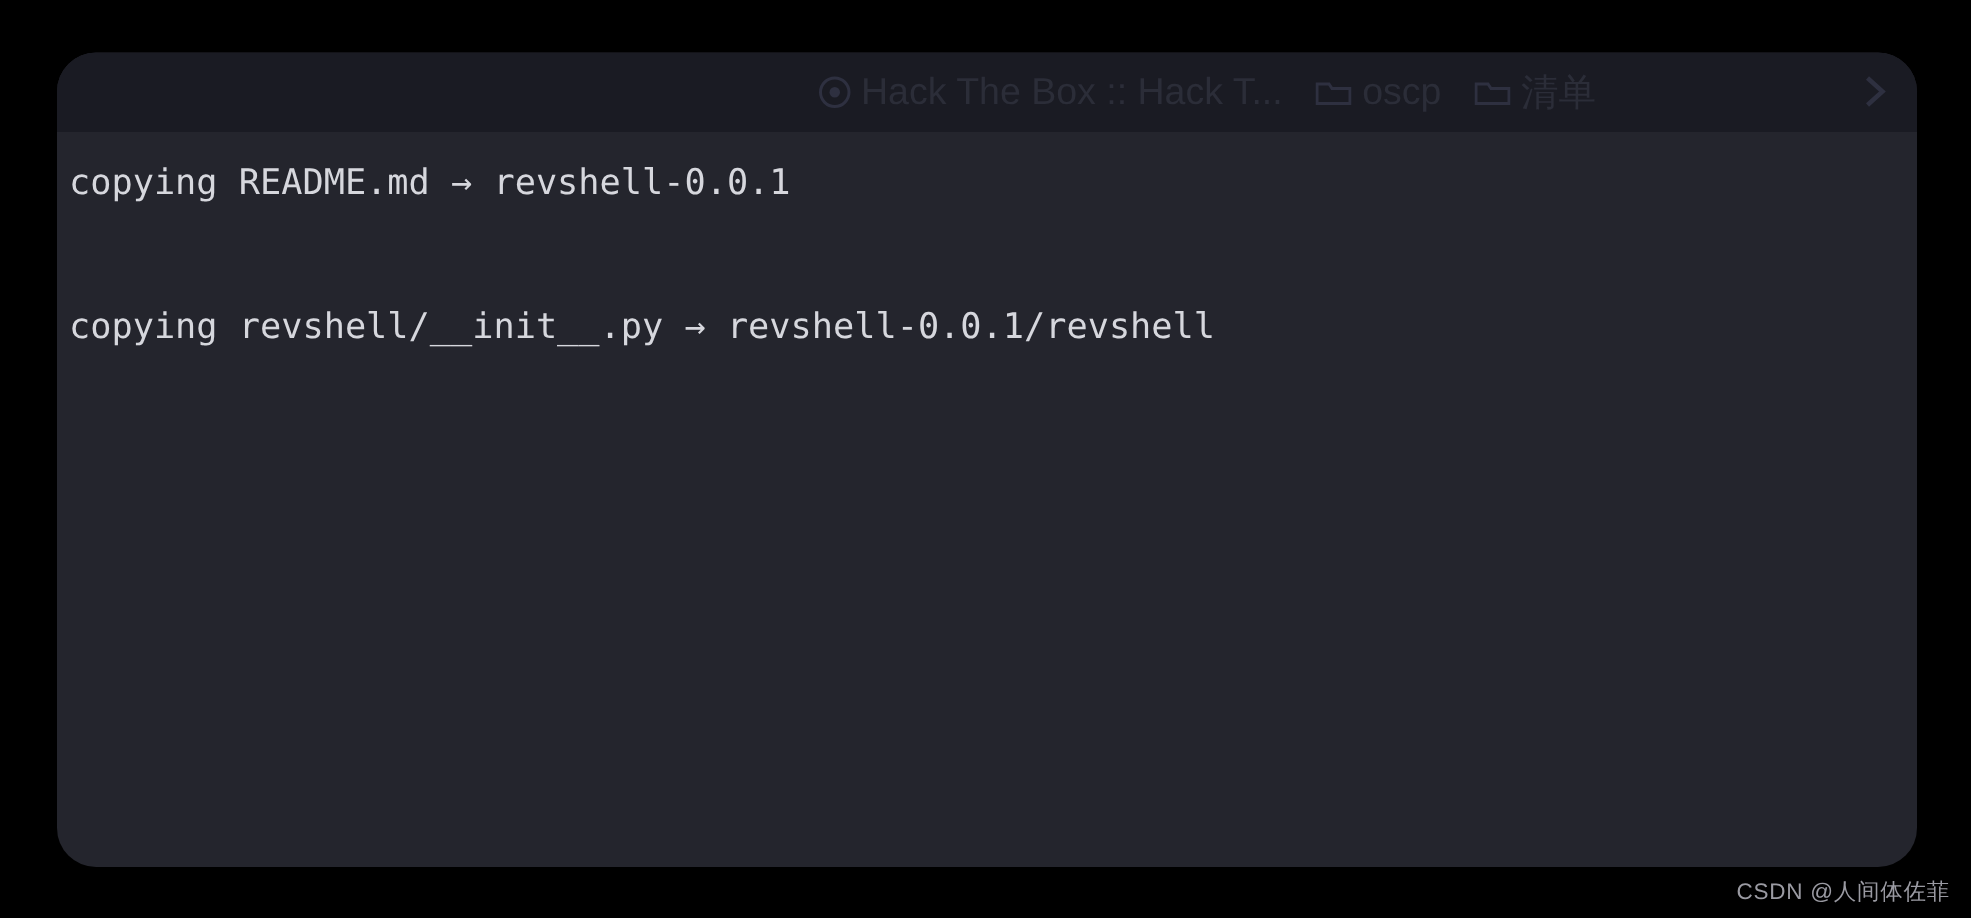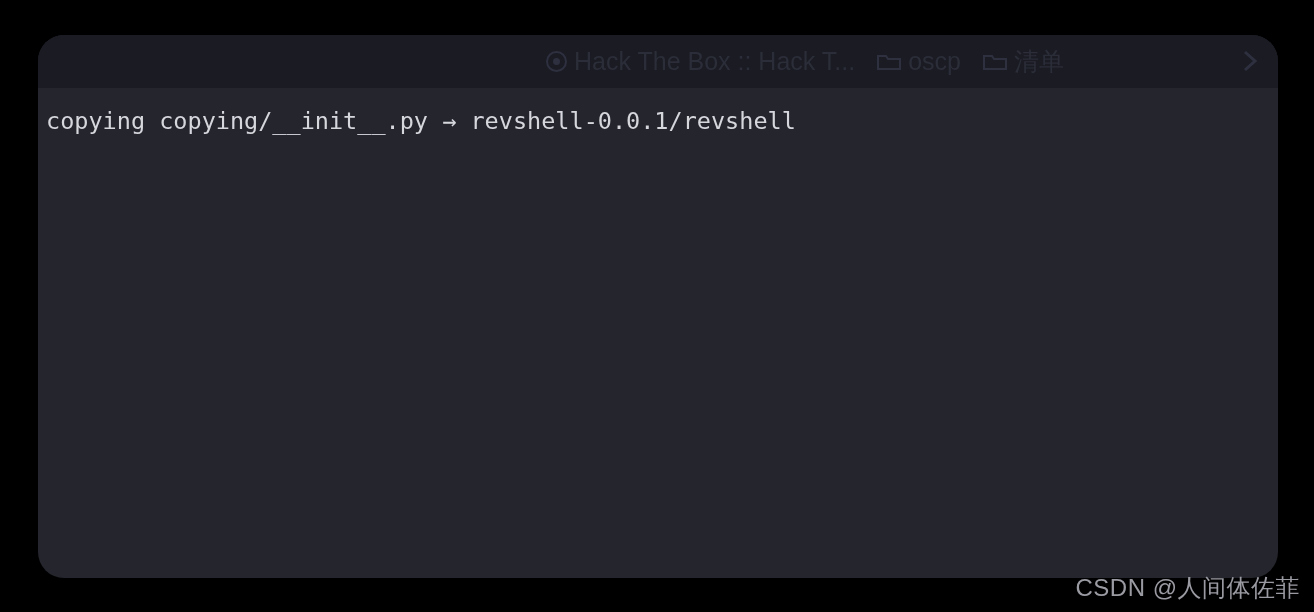--- a/index.html
+++ b/index.html
@@ -100,21 +100,21 @@
   }
   .term-line { height: 32px; }
 
   
   #watermark {
     position: absolute;
     right: 14px;
     bottom: 8px;
     color: #9a9aa2;
     font-family: "Liberation Sans", sans-serif;
-    font-size: 24px;
+    font-size: 15px;
     letter-spacing: 0.5px;
   }
 </style>
 </head>
 <body>
 
 <div id="terminal-window">
 
   <div id="bookmark-bar">
     <div class="bm-spacer"></div>
@@ -143,21 +143,22 @@
     </div>
 
     <span id="bookmark-overflow">
       <svg width="28" height="28" viewBox="0 0 28 28">
         <path d="M9 5 L19 14 L9 23" fill="none" stroke="#2e3040" stroke-width="3"></path>
       </svg>
     </span>
   </div>
 
   <div id="terminal-body">
-    <div class="term-line">copying copying/__init__.py → revshell-0.0.1/revshell</div>
+    <div class="term-line">copying README.md → revshell-0.0.1</div>
+    <div class="term-line">copying revshell/__init__.py → revshell-0.0.1/revshell</div>
     
     
     
     
     
     
     
     
     
 

